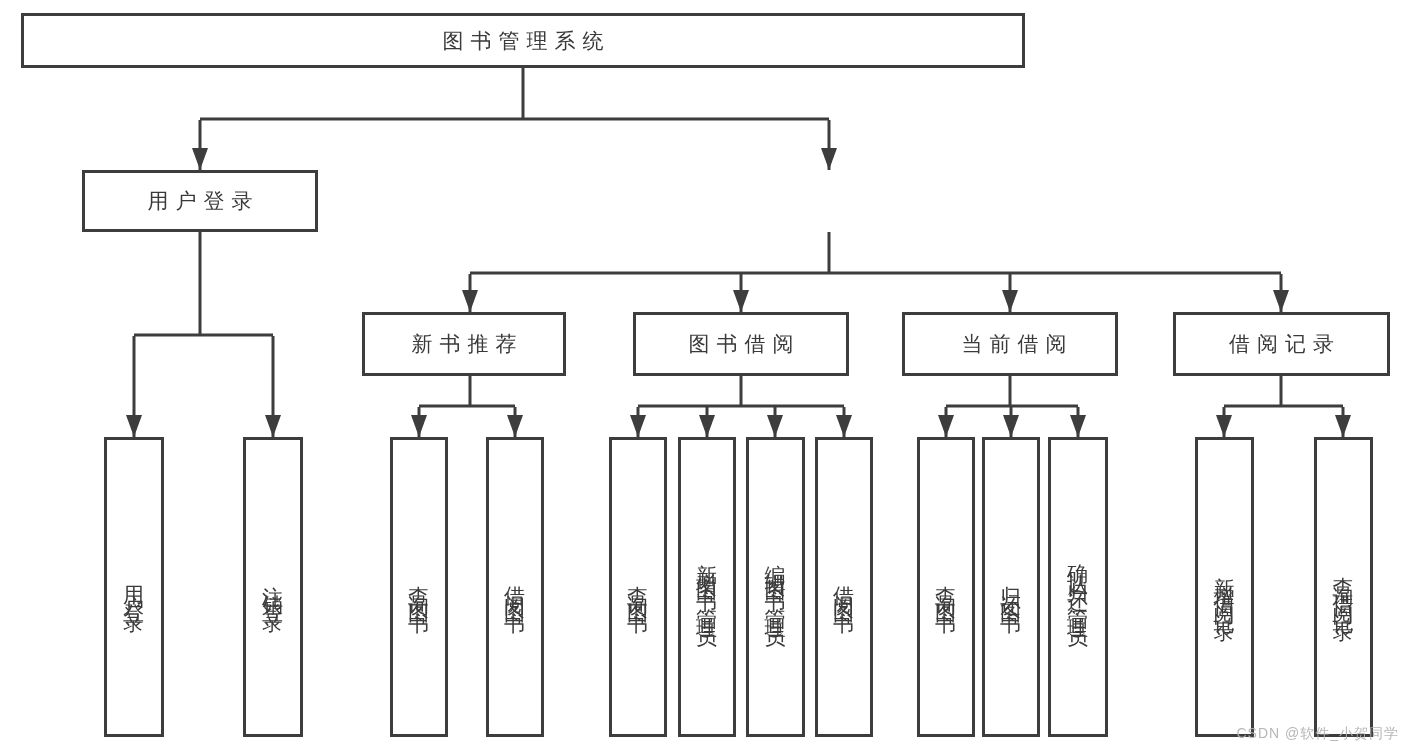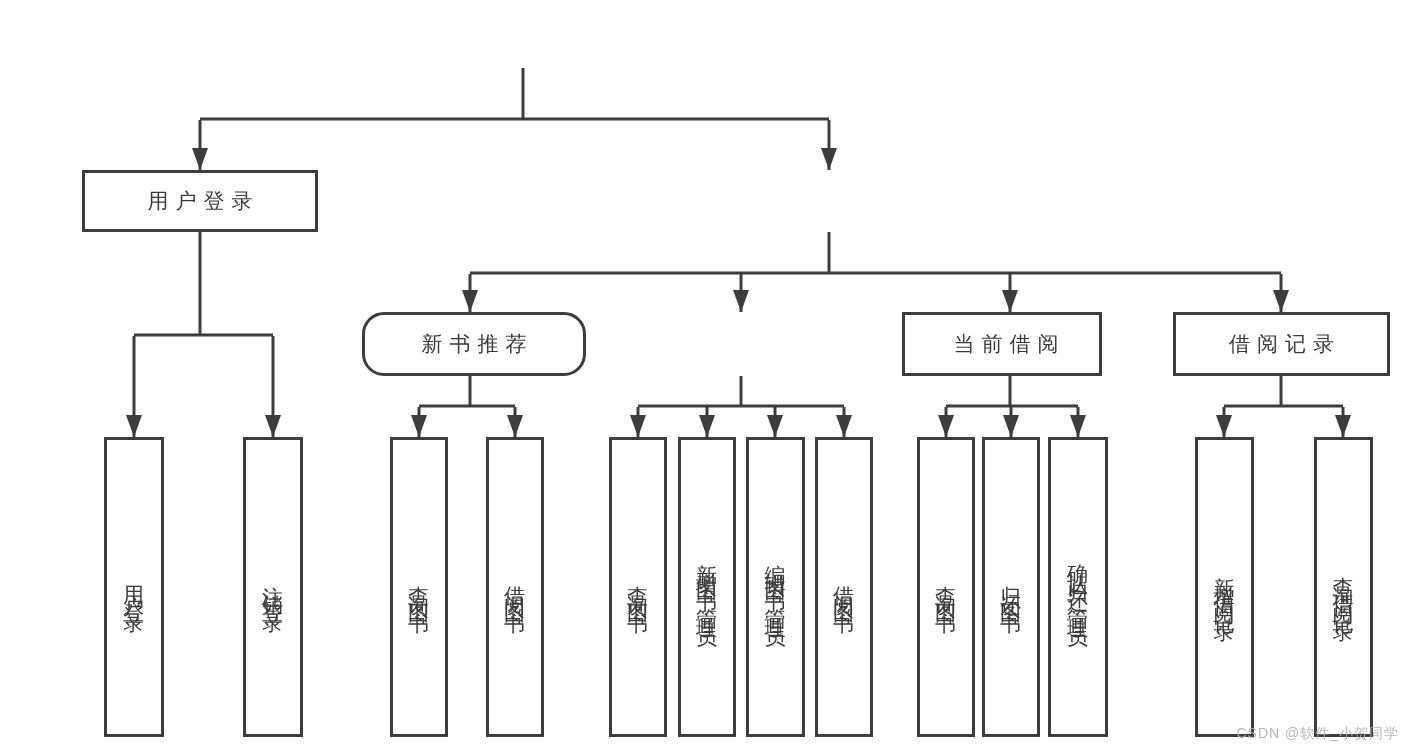--- a/index.html
+++ b/index.html
@@ -101,25 +101,27 @@
       <path d="M775 407 V437" marker-end="url(#ah)"></path>
       <path d="M844 407 V437" marker-end="url(#ah)"></path>
       <path d="M946 407 V437" marker-end="url(#ah)"></path>
       <path d="M1011 407 V437" marker-end="url(#ah)"></path>
       <path d="M1078 407 V437" marker-end="url(#ah)"></path>
       <path d="M1224 407 V437" marker-end="url(#ah)"></path>
       <path d="M1343 407 V437" marker-end="url(#ah)"></path>
     </g>
   </svg>
 
+  <div class="box hbox" style="left:21px; top:13px; width:1004px; height:55px;">图书管理系统</div>
 
   <div class="box hbox" style="left:82px; top:170px; width:236px; height:62px;">用户登录</div>
 
-  <div class="box hbox" style="left:362px; top:312px; width:224px; height:64px;border-radius:22px;">新书推荐</div>
-  <div class="box hbox" style="left:902px; top:312px; width:200px; height:64px;padding-left:8px;">当前借阅</div>
+  <div class="box hbox" style="left:362px; top:312px; width:204px; height:64px;">新书推荐</div>
+  <div class="box hbox" style="left:633px; top:312px; width:216px; height:64px;">图书借阅</div>
+  <div class="box hbox" style="left:902px; top:312px; width:216px; height:64px;padding-left:8px;">当前借阅</div>
   <div class="box hbox" style="left:1173px; top:312px; width:217px; height:64px;">借阅记录</div>
 
   <div class="box vbox" style="left:104px; width:60px;">用户登录</div>
   <div class="box vbox" style="left:243px; width:60px;">注销登录</div>
 
   <div class="box vbox" style="left:390px; width:58px;">查询图书</div>
   <div class="box vbox" style="left:486px; width:58px;">借阅图书</div>
 
   <div class="box vbox" style="left:609px; width:58px;">查询图书</div>
   <div class="box vbox" style="left:678px; width:58px;">新增图书（管理员）</div>

